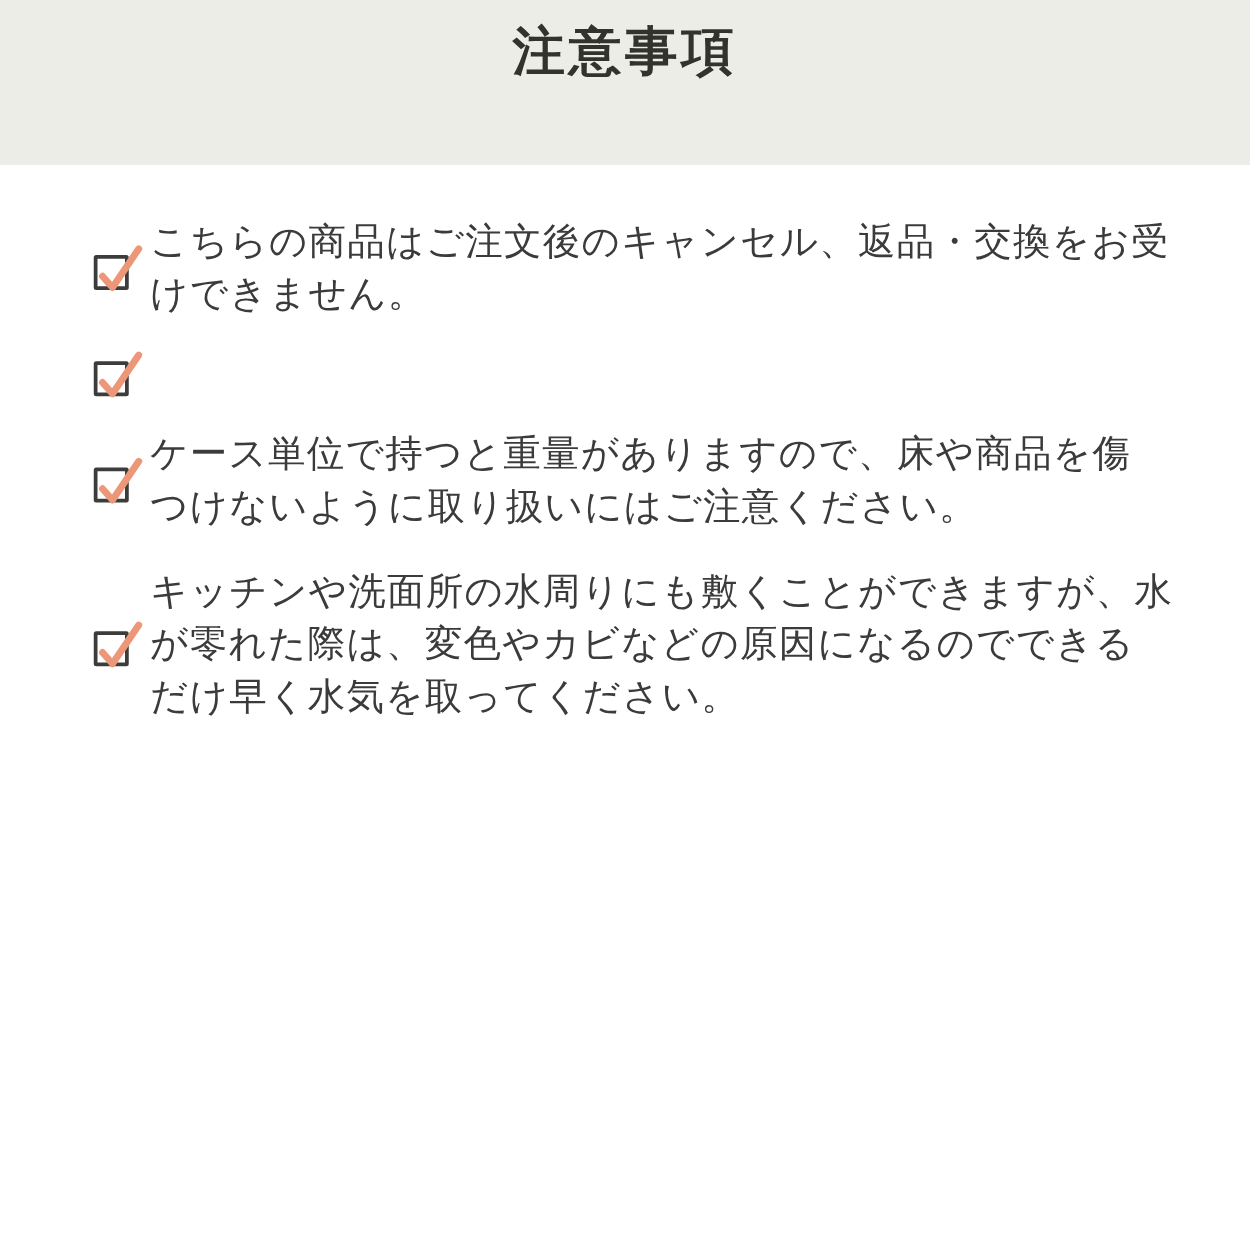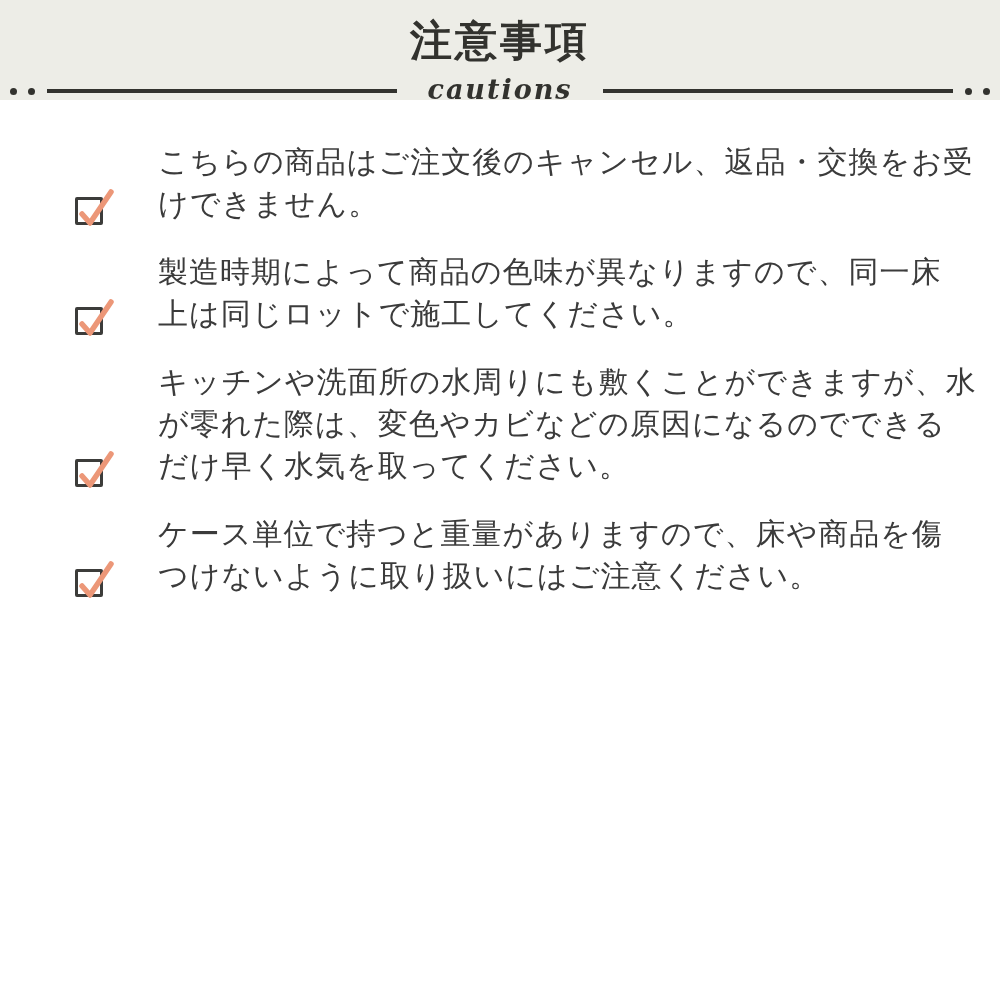--- a/index.html
+++ b/index.html
@@ -6,21 +6,21 @@
   html, body {
     width: 1000px;
     height: 1000px;
     background: var(--page-bg, #FFFFFF);
     font-family: "Liberation Sans", "DejaVu Sans", sans-serif;
     overflow: hidden;
   }
 
   
   .header {
-    height: 100px;
+    height: 132px;
     background: var(--band-bg, #EDEDE7);
   }
   .title {
     padding-top: 16px;
     text-align: center;
     font-size: 42px;
     font-weight: 700;
     letter-spacing: 3px;
     line-height: 1.2;
     color: var(--ink, #32322E);
@@ -57,23 +57,22 @@
     color: var(--ink, #32322E);
     transform: translateY(-2px);
   }
 
   
   .list {
     padding: 41px 10px 0 75px;
   }
   .item {
     display: flex;
-    align-items: flex-end;
+    align-items: center;
     margin-bottom: 26px;
-    gap: 38px;
   }
   .checkbox {
     position: relative;
     flex: 0 0 auto;
     width: 28px;
     height: 28px;
     margin-top: 6px;
     margin-right: 17px;
     border: 3px solid var(--checkbox-border, #3C3C3A);
     border-radius: 2px;
@@ -101,29 +100,20 @@
     letter-spacing: 1px;
     color: var(--body-text, #3B3B3B);
     white-space: pre-line;
   }
 </style>
 </head>
 <body>
 
 <div class="header">
   <div class="title">注意事項</div>
-  <div class="divider">
-    <span class="dot"></span>
-    <span class="dot"></span>
-    <span class="rule left"></span>
-    <span class="caption">cautions</span>
-    <span class="rule right"></span>
-    <span class="dot"></span>
-    <span class="dot"></span>
-  </div>
 </div>
 
 <div class="list">
   <div class="item">
     <span class="checkbox">
       <svg class="check-svg" viewBox="0 0 40 40" aria-hidden="true">
         <polyline points="6,24 14,33 35,2"></polyline>
       </svg>
     </span>
     <p class="item-text">こちらの商品はご注文後のキャンセル、返品・交換をお受
@@ -131,38 +121,36 @@
   </div>
 
 
 
   <div class="item">
     <span class="checkbox">
       <svg class="check-svg" viewBox="0 0 40 40" aria-hidden="true">
         <polyline points="6,24 14,33 35,2"></polyline>
       </svg>
     </span>
-    <p class="item-text">製造時期によって商品の色味が異なりますので、同一床
-上は同じロットで施工してください。</p>
+  </div>
+
+  <div class="item">
+    <span class="checkbox">
+      <svg class="check-svg" viewBox="0 0 40 40" aria-hidden="true">
+        <polyline points="6,24 14,33 35,2"></polyline>
+      </svg>
+    </span>
+    <p class="item-text">ケース単位で持つと重量がありますので、床や商品を傷
+つけないように取り扱いにはご注意ください。</p>
   </div>
 
   <div class="item">
     <span class="checkbox">
       <svg class="check-svg" viewBox="0 0 40 40" aria-hidden="true">
         <polyline points="6,24 14,33 35,2"></polyline>
       </svg>
     </span>
     <p class="item-text">キッチンや洗面所の水周りにも敷くことができますが、水
 が零れた際は、変色やカビなどの原因になるのでできる
 だけ早く水気を取ってください。</p>
   </div>
 
-  <div class="item">
-    <span class="checkbox">
-      <svg class="check-svg" viewBox="0 0 40 40" aria-hidden="true">
-        <polyline points="6,24 14,33 35,2"></polyline>
-      </svg>
-    </span>
-    <p class="item-text">ケース単位で持つと重量がありますので、床や商品を傷
-つけないように取り扱いにはご注意ください。</p>
-  </div>
-
 </div>
 
 </body></html>

